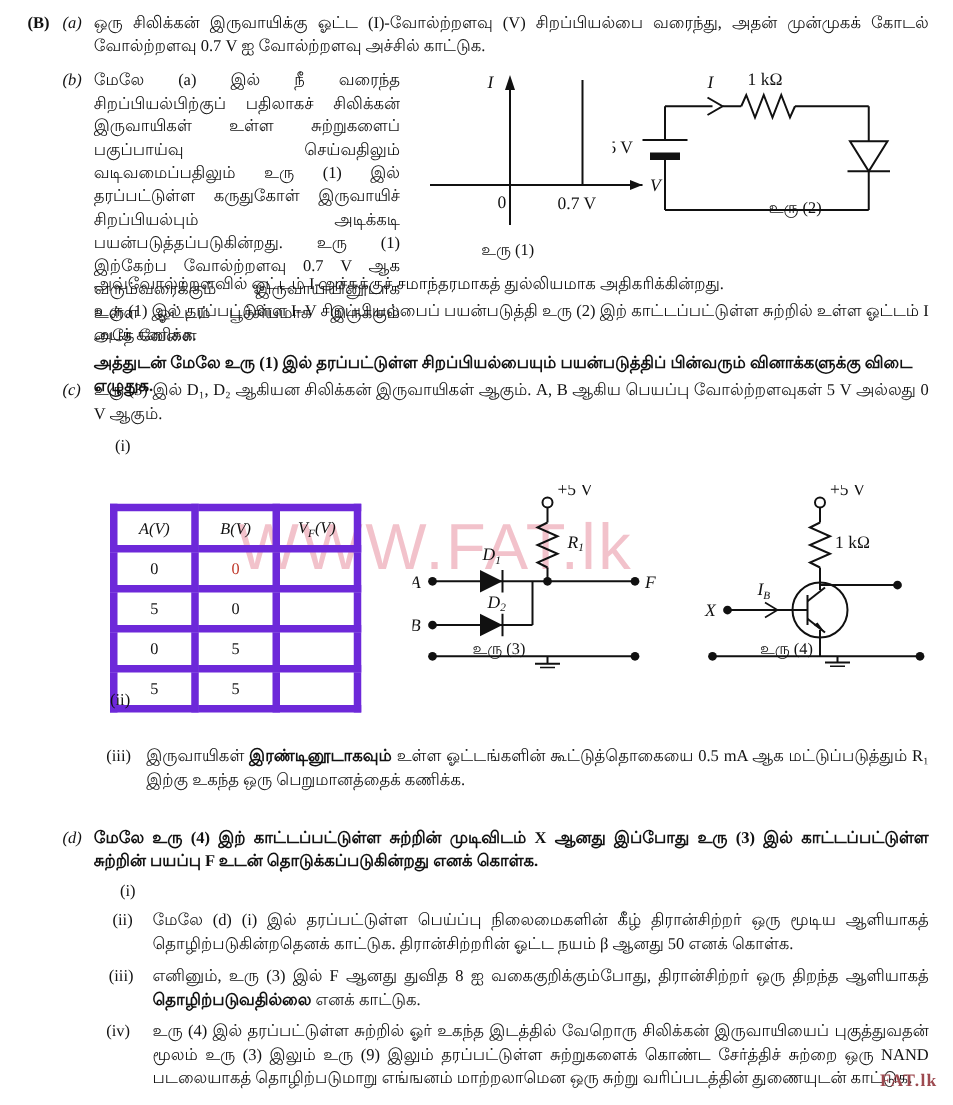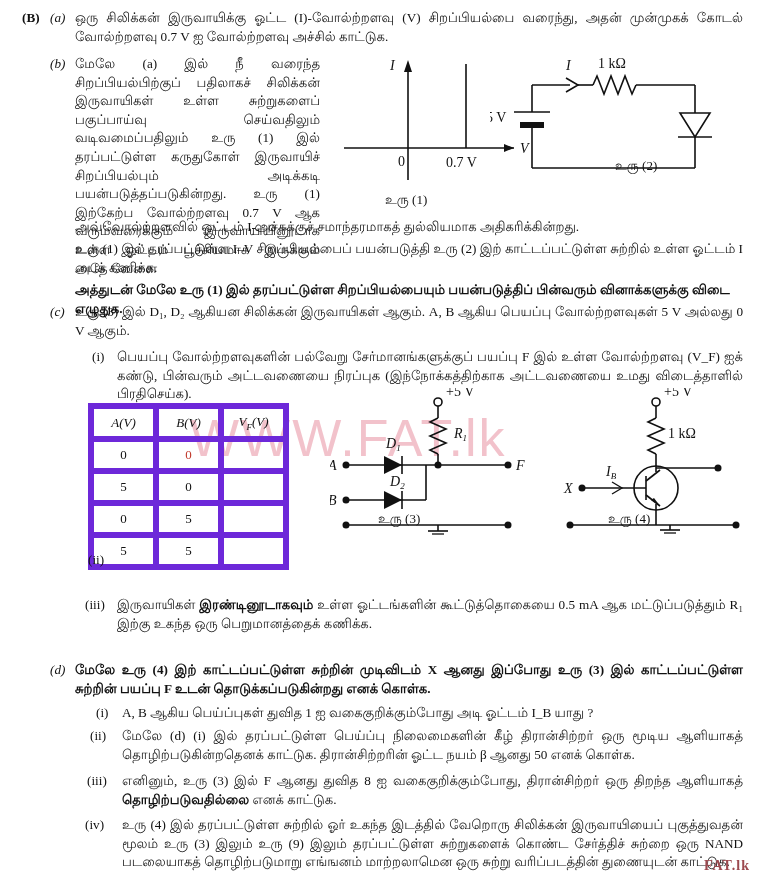--- a/index.html
+++ b/index.html
@@ -175,21 +175,20 @@
       <text x="108" y="18">1 kΩ</text>
       <text x="-4" y="72">5 V</text>
     </svg>
   </div>
   <div class="cap" style="left:615px; top:158px;">உரு (2)</div>
 
   <div class="lbl ital" style="left:50px; top:303px;">(c)</div>
   <div class="txt" style="left:75px; top:303px; width:668px;">உரு (3) இல் D₁, D₂ ஆகியன சிலிக்கன் இருவாயிகள் ஆகும். A, B ஆகிய பெயப்பு வோல்ற்றளவுகள் 5 V அல்லது 0 V ஆகும்.</div>
 
   <div class="lbl" style="left:92px; top:348px;">(i)</div>
-  <div class="txt" style="left:117px; top:348px; width:626px;">பெயப்பு வோல்ற்றளவுகளின் பல்வேறு சேர்மானங்களுக்குப் பயப்பு F இல் உள்ள வோல்ற்றளவு (V_F) ஐக் கண்டு, பின்வரும் அட்டவணையை நிரப்புக (இந்நோக்கத்திற்காக அட்டவணையை உமது விடைத்தாளில் பிரதிசெய்க).</div>
 
   <table class="vf-table" style="left:88px; top:403px;">
     <thead>
       <tr>
         <th><span class="ital">A</span>(V)</th>
         <th><span class="ital">B</span>(V)</th>
         <th><span class="ital">V<span class="sub">F</span></span>(V)</th>
       </tr>
     </thead>
     <tbody>
@@ -306,21 +305,20 @@
 
   <div class="lbl" style="left:88px; top:551px;">(ii)</div>
 
   <div class="lbl" style="left:85px; top:596px;">(iii)</div>
   <div class="txt" style="left:117px; top:596px; width:626px;"><span>இருவாயிகள் </span><span class="bold">இரண்டினூடாகவும்</span><span> உள்ள ஓட்டங்களின் கூட்டுத்தொகையை 0.5 mA ஆக மட்டுப்படுத்தும் R₁ இற்கு உகந்த ஒரு பெறுமானத்தைக் கணிக்க.</span></div>
 
   <div class="lbl ital" style="left:50px; top:661px;">(d)</div>
   <div class="txt" style="left:75px; top:661px; width:668px;font-weight:bold;">மேலே உரு (4) இற் காட்டப்பட்டுள்ள சுற்றின் முடிவிடம் X ஆனது இப்போது உரு (3) இல் காட்டப்பட்டுள்ள சுற்றின் பயப்பு F உடன் தொடுக்கப்படுகின்றது எனக் கொள்க.</div>
 
   <div class="lbl" style="left:96px; top:704px;">(i)</div>
-  <div class="txt" style="left:122px; top:704px; width:621px;">A, B ஆகிய பெய்ப்புகள் துவித 1 ஐ வகைகுறிக்கும்போது அடி ஓட்டம் I_B யாது ?</div>
 
   <div class="lbl" style="left:90px; top:727px;">(ii)</div>
   <div class="txt" style="left:122px; top:727px; width:621px;">மேலே (d) (i) இல் தரப்பட்டுள்ள பெய்ப்பு நிலைமைகளின் கீழ் திரான்சிற்றர் ஒரு மூடிய ஆளியாகத் தொழிற்படுகின்றதெனக் காட்டுக. திரான்சிற்றரின் ஓட்ட நயம் β ஆனது 50 எனக் கொள்க.</div>
 
   <div class="lbl" style="left:87px; top:772px;">(iii)</div>
   <div class="txt" style="left:122px; top:772px; width:621px;"><span>எனினும், உரு (3) இல் F ஆனது துவித 8 ஐ வகைகுறிக்கும்போது, திரான்சிற்றர் ஒரு திறந்த ஆளியாகத் </span><span class="bold">தொழிற்படுவதில்லை</span><span> எனக் காட்டுக.</span></div>
 
   <div class="lbl" style="left:85px; top:816px;">(iv)</div>
   <div class="txt" style="left:122px; top:816px; width:621px;">உரு (4) இல் தரப்பட்டுள்ள சுற்றில் ஓர் உகந்த இடத்தில் வேறொரு சிலிக்கன் இருவாயியைப் புகுத்துவதன் மூலம் உரு (3) இலும் உரு (9) இலும் தரப்பட்டுள்ள சுற்றுகளைக் கொண்ட சேர்த்திச் சுற்றை ஒரு NAND படலையாகத் தொழிற்படுமாறு எங்ஙனம் மாற்றலாமென ஒரு சுற்று வரிப்படத்தின் துணையுடன் காட்டுக.</div>
 

